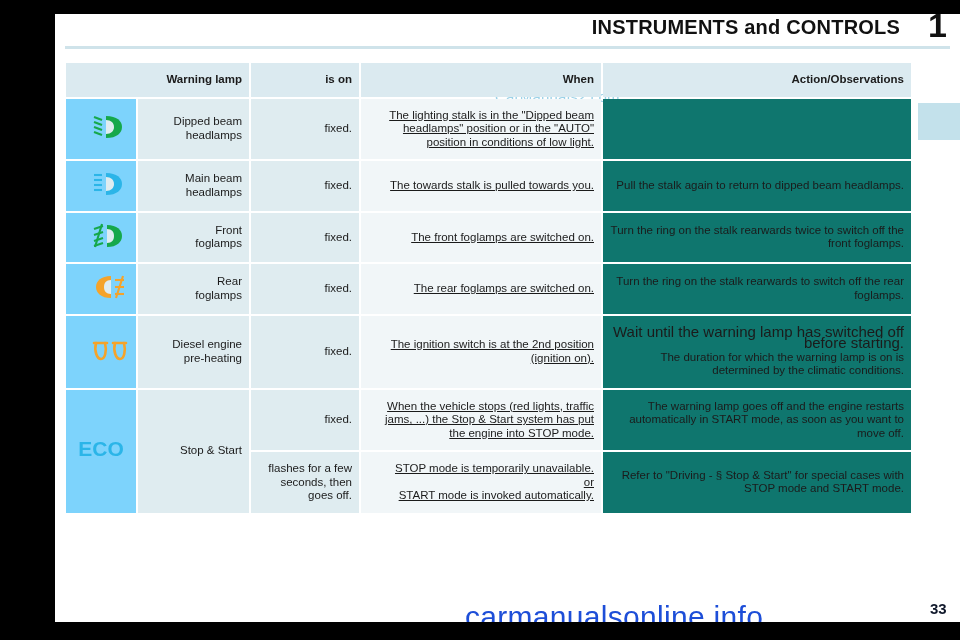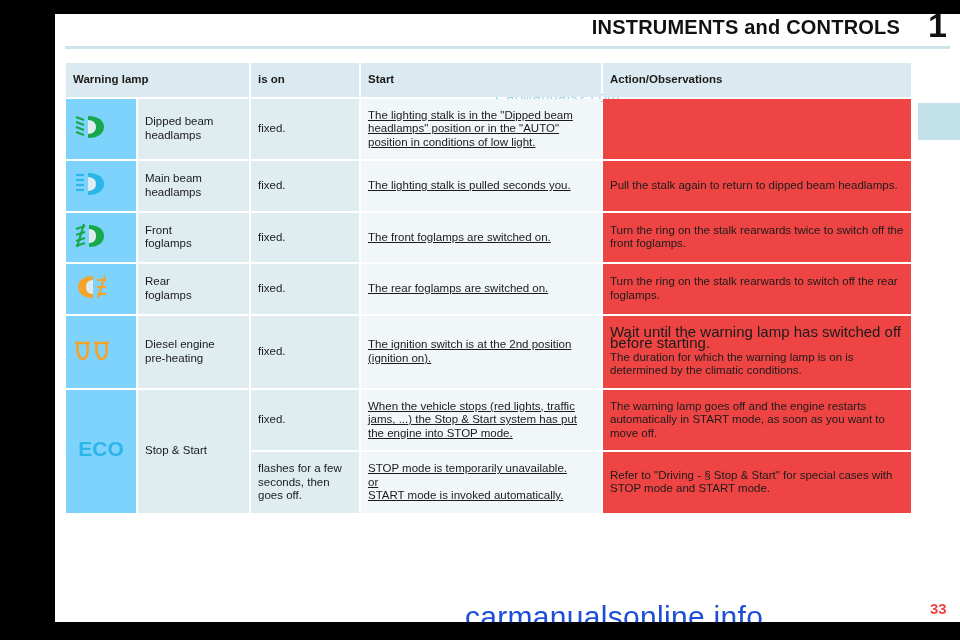--- a/index.html
+++ b/index.html
@@ -61,35 +61,35 @@
     width: 849px;
     border-collapse: separate;
     border-spacing: 2px;
   }
   .tbl td, .tbl th {
     vertical-align: middle;
     padding: 10px 7px;
     font-size: 11.5px;
     line-height: 13.5px;
     color: #1b1b1b;
-    text-align: left;
+    text-align: right;
   }
   .hdr {
     background: #dbeaf0;
     text-align: center;
     font-weight: bold;
     font-size: 11.5px;
     height: 31px;
     padding: 0;
   }
   .c-icon   { background: #7dd3fc; width: 64px;  text-align: center; padding: 0; }
   .c-label  { background: #dfecf0; width: 111px; text-align: center; font-weight: normal; }
   .c-ison   { background: #dfecf0; width: 108px; text-align: center; margin-top: 44px; }
   .c-cause  { background: #f1f6f8; width: 240px; text-decoration: underline; }
-  .c-action { background: #ef4444; }
+  .c-action { background: #0f766e; }
   .small-note {
     font-size: 15px;
     line-height: 11.5px;
     display: block;
     margin-bottom: 2px;
   }
   
   .icon-wrap { display: inline-block; line-height: 0; }
   
   .wm-top {
@@ -106,21 +106,21 @@
     font-size: 30px;
     color: #1d4ed8;
     letter-spacing: .3px;
     white-space: nowrap;
   }
   .page-number {
     position: absolute;
     left: 875px; top: 600px;
     font-size: 15px;
     font-weight: bold;
-    color: #ef4444;
+    color: #0f172a;
   }
   .footer-band {
     position: absolute; left: 0; top: 622px;
     width: 905px; height: 18px;
     background: #000000;
   }
 </style>
 </head>
 <body>
 
@@ -132,21 +132,21 @@
   <div class="chapter-number">1</div>
   <div class="header-rule"></div>
 
   <div class="wm-top">CarManuals2.com</div>
 
   <table class="tbl">
     <thead>
       <tr>
         <th class="hdr" colspan="2">Warning lamp</th>
         <th class="hdr">is on</th>
-        <th class="hdr">Start</th>
+        <th class="hdr">When</th>
         <th class="hdr">Action/Observations</th>
       </tr>
     </thead>
     <tbody>
 
       <tr>
         <td class="c-icon">
           <span class="icon-wrap">
             <svg width="38" height="26" viewBox="0 0 38 26">
               <path d="M15 2 C26 2 31 7 31 13 C31 19 26 24 15 24 Z" fill="#16a84b"></path>
@@ -178,21 +178,21 @@
                 <line x1="3" y1="9" x2="11" y2="9"></line>
                 <line x1="3" y1="14" x2="11" y2="14"></line>
                 <line x1="3" y1="19" x2="11" y2="19"></line>
               </g>
             </svg>
           </span>
         </td>
         <td class="c-label" style="white-space:pre-line">Main beam
 headlamps</td>
         <td class="c-ison">fixed.</td>
-        <td class="c-cause">The lighting stalk is pulled seconds you.</td>
+        <td class="c-cause">The towards stalk is pulled towards you.</td>
         <td class="c-action">Pull the stalk again to return to dipped beam headlamps.</td>
       </tr>
 
       <tr>
         <td class="c-icon">
           <span class="icon-wrap">
             <svg width="38" height="26" viewBox="0 0 38 26">
               <path d="M16 2 C26 2 31 7 31 13 C31 19 26 24 16 24 Z" fill="#16a84b"></path>
               <path d="M16 6 C21 6 23 9 23 13 C23 17 21 20 16 20 Z" fill="#dfecf0"></path>
               <g stroke="#16a84b" stroke-width="2.1" stroke-linecap="butt">

